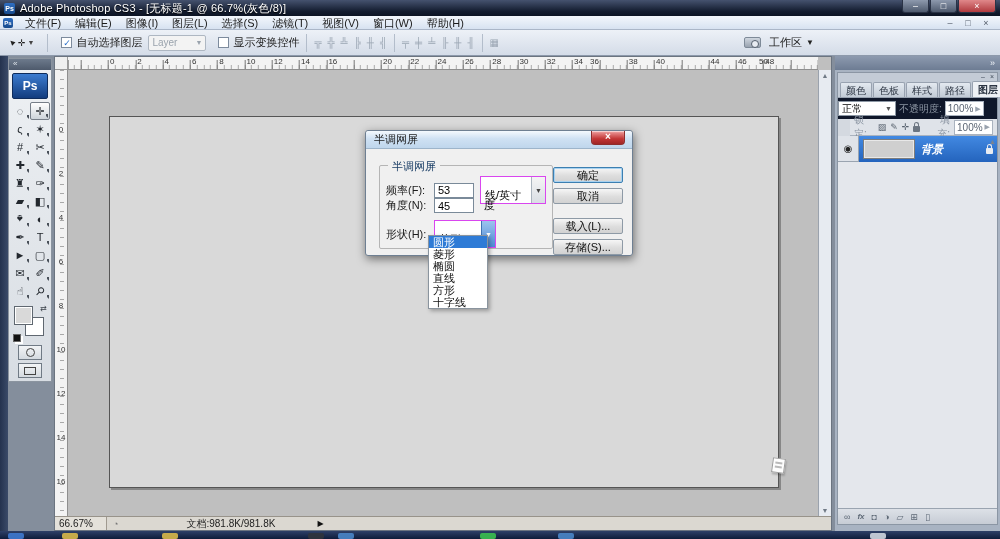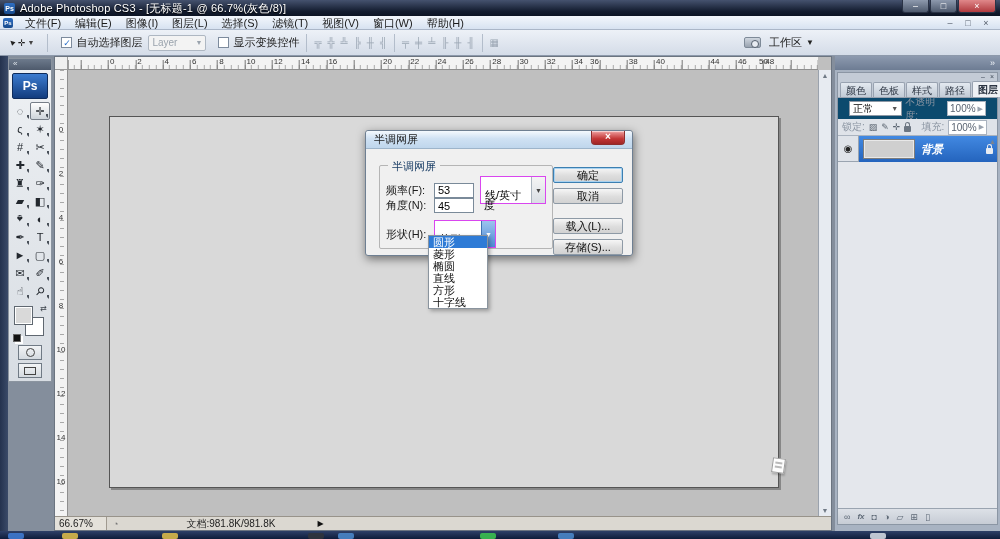--- a/index.html
+++ b/index.html
@@ -191,31 +191,31 @@
   #panel { flex:1; margin:2px 2px 6px 2px; background:#d4d9e0;
     border:1px solid #8b96a4; display:flex; flex-direction:column; }
   #panel-top { height:8px; display:flex; justify-content:flex-end; gap:5px;
     font-size:7px; color:#3f4a58; padding:0 3px; background:#c3cbd6; }
   #panel-tabs { height:17px; display:flex; align-items:flex-end; background:#c3cbd6;
     padding:0 2px; border-bottom:1px solid #98a2b0; }
   .ptab { height:15px; line-height:15px; padding:0 5px; font-size:10px; color:#2b3442;
     background:linear-gradient(#e3e9f0,#c2cbd6); border:1px solid #98a2b0;
     border-bottom:none; border-radius:2px 2px 0 0; margin-right:1px; white-space:nowrap; }
   .ptab.active { background:#eef1f5; height:16px; font-weight:bold; }
-  #blend-row { height:21px; display:flex; align-items:center; padding:0 11px;
-    background:#0c4a6e; font-size:10px; gap:3px; }
+  #blend-row { height:21px; display:flex; align-items:center; padding:0 0;
+    background:#0f172a; font-size:10px; gap:3px; }
   #blend-combo { width:58px; height:15px; background:#fff; border:1px solid #8d98a5;
     display:flex; align-items:center; justify-content:space-between; padding:0 3px; }
   #blend-combo .caret { font-size:7px; color:#555; }
   .dim-label { color:#8b95a2; }
   .val-box { height:15px; background:#fff; border:1px solid #aab3bf; display:flex;
     align-items:center; padding:0 2px; gap:2px; color:#5a6472; }
   .val-box .spin { font-size:7px; color:#99a2ae; }
   #lock-row { height:17px; display:flex; align-items:center; padding:0 4px;
-    background:#dfe3e9; font-size:10px; gap:4px; border-bottom:1px solid #aab3bf; }
+    background:#dfe3e9; font-size:10px; gap:4px; border-bottom:1px solid #aab3bf;margin-left:12px; }
   #lock-icons { display:flex; gap:4px; align-items:center; font-size:9px; color:#5a6470; }
   .mini-lock { width:7px; height:6px; background:#6c7682; border-radius:1px;
     position:relative; margin-top:3px; }
   .mini-lock:before { content:''; position:absolute; top:-4px; left:1px; width:3px;
     height:4px; border:1px solid #6c7682; border-bottom:none; border-radius:3px 3px 0 0; }
   .mini-lock.light { background:#e8ecf2; }
   .mini-lock.light:before { border-color:#e8ecf2; }
   #layer-list { flex:1; background:#e4e7ec; position:relative; }
   #layer-row { height:26px; display:flex; align-items:center; }
   #eye-cell { width:21px; height:26px; background:#dfe3e9; border-right:1px solid #9aa4b0;

